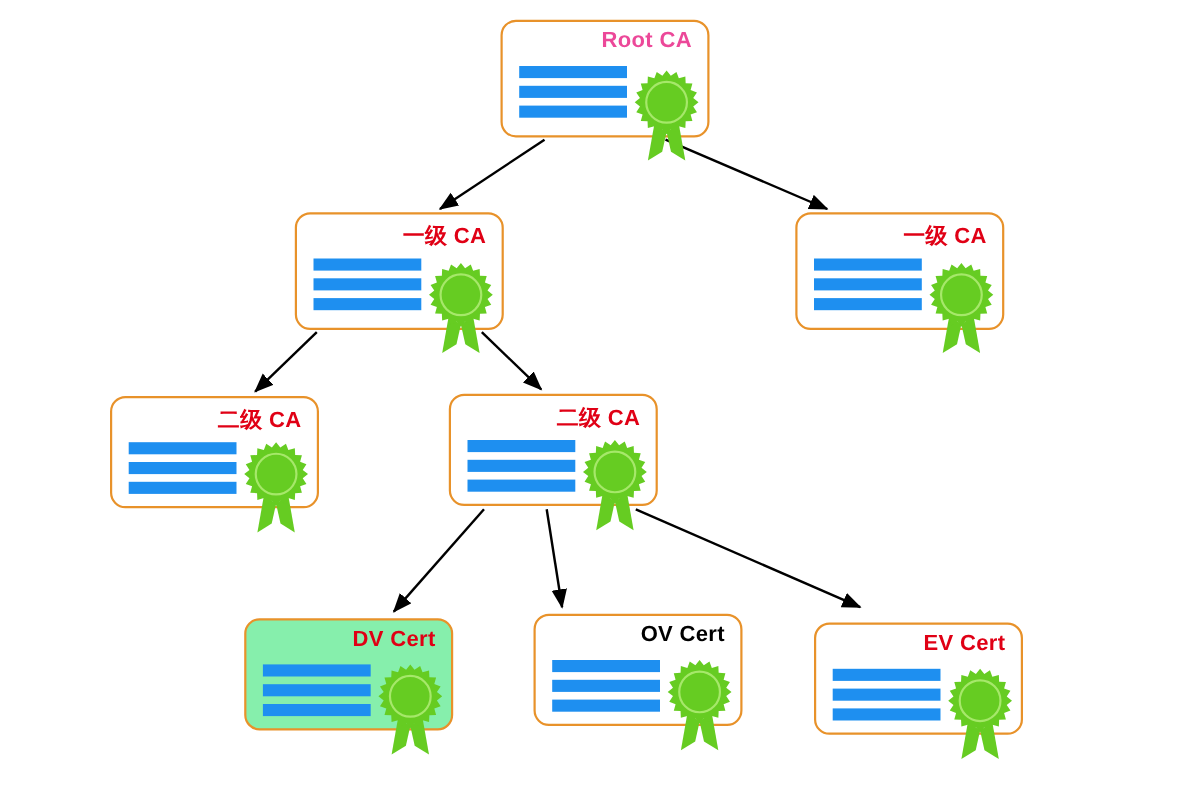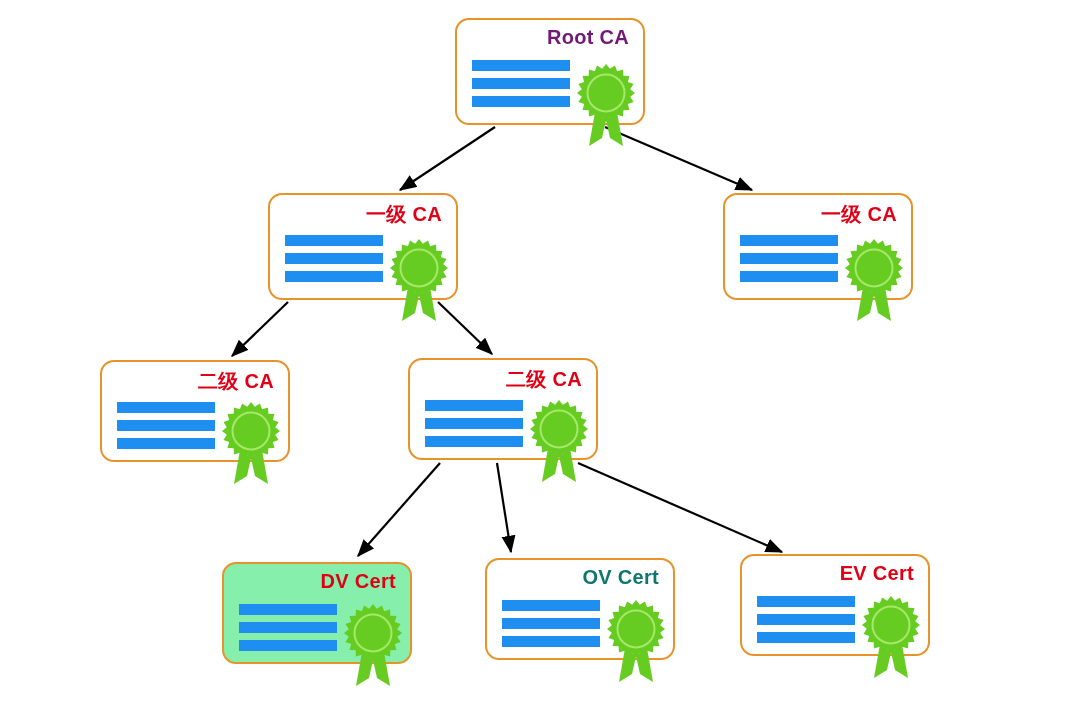--- a/index.html
+++ b/index.html
@@ -81,21 +81,21 @@
         <line x1="288" y1="302" x2="232" y2="356" stroke="#000000" stroke-width="2.2" marker-end="url(#arrowhead)"></line>
         <line x1="438" y1="302" x2="492" y2="354" stroke="#000000" stroke-width="2.2" marker-end="url(#arrowhead)"></line>
         <line x1="440" y1="463" x2="358" y2="556" stroke="#000000" stroke-width="2.2" marker-end="url(#arrowhead)"></line>
         <line x1="497" y1="463" x2="511" y2="552" stroke="#000000" stroke-width="2.2" marker-end="url(#arrowhead)"></line>
         <line x1="578" y1="463" x2="782" y2="552" stroke="#000000" stroke-width="2.2" marker-end="url(#arrowhead)"></line>
       </g>
   </svg>
 
   <div id="node-layer">
       <div class="cert-node" style="left: 455px; top: 18px; width: 190px; height: 107px; border-color: rgb(232, 146, 42); background: rgb(255, 255, 255);">
-        <div class="cert-title" style="color: #701a75;">Root CA</div>
+        <div class="cert-title" style="color: #ec4899;">Root CA</div>
         <div class="cert-lines">
           <div class="cert-line" style="background: rgb(30, 143, 240);"></div>
           <div class="cert-line" style="background: rgb(30, 143, 240);"></div>
           <div class="cert-line" style="background: rgb(30, 143, 240);"></div>
         </div>
         <div class="cert-seal" style="left: 118px; top: 42px;">
           <svg width="62" height="86" viewBox="0 0 62 86">
             <path d="M20,50 L14,84 L27,76 L31,58 Z" fill="#66cc22"></path>
             <path d="M42,50 L48,84 L35,76 L31,58 Z" fill="#66cc22"></path>
             <path d="M31.00,2.00 L34.83,6.80 L39.96,3.42 L42.12,9.17 L48.05,7.54 L48.32,13.68 L54.46,13.95 L52.83,19.88 L58.58,22.04 L55.20,27.17 L60.00,31.00 L55.20,34.83 L58.58,39.96 L52.83,42.12 L54.46,48.05 L48.32,48.32 L48.05,54.46 L42.12,52.83 L39.96,58.58 L34.83,55.20 L31.00,60.00 L27.17,55.20 L22.04,58.58 L19.88,52.83 L13.95,54.46 L13.68,48.32 L7.54,48.05 L9.17,42.12 L3.42,39.96 L6.80,34.83 L2.00,31.00 L6.80,27.17 L3.42,22.04 L9.17,19.88 L7.54,13.95 L13.68,13.68 L13.95,7.54 L19.88,9.17 L22.04,3.42 L27.17,6.80 Z" fill="#66cc22"></path>
@@ -177,36 +177,36 @@
         <div class="cert-seal" style="left: 118px; top: 38px;">
           <svg width="62" height="86" viewBox="0 0 62 86">
             <path d="M20,50 L14,84 L27,76 L31,58 Z" fill="#66cc22"></path>
             <path d="M42,50 L48,84 L35,76 L31,58 Z" fill="#66cc22"></path>
             <path d="M31.00,2.00 L34.83,6.80 L39.96,3.42 L42.12,9.17 L48.05,7.54 L48.32,13.68 L54.46,13.95 L52.83,19.88 L58.58,22.04 L55.20,27.17 L60.00,31.00 L55.20,34.83 L58.58,39.96 L52.83,42.12 L54.46,48.05 L48.32,48.32 L48.05,54.46 L42.12,52.83 L39.96,58.58 L34.83,55.20 L31.00,60.00 L27.17,55.20 L22.04,58.58 L19.88,52.83 L13.95,54.46 L13.68,48.32 L7.54,48.05 L9.17,42.12 L3.42,39.96 L6.80,34.83 L2.00,31.00 L6.80,27.17 L3.42,22.04 L9.17,19.88 L7.54,13.95 L13.68,13.68 L13.95,7.54 L19.88,9.17 L22.04,3.42 L27.17,6.80 Z" fill="#66cc22"></path>
             <circle cx="31" cy="31" r="18.5" fill="none" stroke="#a6e86a" stroke-width="2"></circle>
           </svg>
         </div>
       </div>
       <div class="cert-node" style="left: 485px; top: 558px; width: 190px; height: 102px; border-color: rgb(232, 146, 42); background: rgb(255, 255, 255);">
-        <div class="cert-title" style="color: #0f766e;">OV Cert</div>
-        <div class="cert-lines">
-          <div class="cert-line" style="background: rgb(30, 143, 240);"></div>
-          <div class="cert-line" style="background: rgb(30, 143, 240);"></div>
-          <div class="cert-line" style="background: rgb(30, 143, 240);"></div>
-        </div>
-        <div class="cert-seal" style="left: 118px; top: 38px;">
-          <svg width="62" height="86" viewBox="0 0 62 86">
-            <path d="M20,50 L14,84 L27,76 L31,58 Z" fill="#66cc22"></path>
-            <path d="M42,50 L48,84 L35,76 L31,58 Z" fill="#66cc22"></path>
-            <path d="M31.00,2.00 L34.83,6.80 L39.96,3.42 L42.12,9.17 L48.05,7.54 L48.32,13.68 L54.46,13.95 L52.83,19.88 L58.58,22.04 L55.20,27.17 L60.00,31.00 L55.20,34.83 L58.58,39.96 L52.83,42.12 L54.46,48.05 L48.32,48.32 L48.05,54.46 L42.12,52.83 L39.96,58.58 L34.83,55.20 L31.00,60.00 L27.17,55.20 L22.04,58.58 L19.88,52.83 L13.95,54.46 L13.68,48.32 L7.54,48.05 L9.17,42.12 L3.42,39.96 L6.80,34.83 L2.00,31.00 L6.80,27.17 L3.42,22.04 L9.17,19.88 L7.54,13.95 L13.68,13.68 L13.95,7.54 L19.88,9.17 L22.04,3.42 L27.17,6.80 Z" fill="#66cc22"></path>
-            <circle cx="31" cy="31" r="18.5" fill="none" stroke="#a6e86a" stroke-width="2"></circle>
-          </svg>
-        </div>
-      </div>
-      <div class="cert-node" style="left: 740px; top: 554px; width: 190px; height: 102px; border-color: rgb(232, 146, 42); background: rgb(255, 255, 255);">
+        <div class="cert-title" style="color: #000000;">OV Cert</div>
+        <div class="cert-lines">
+          <div class="cert-line" style="background: rgb(30, 143, 240);"></div>
+          <div class="cert-line" style="background: rgb(30, 143, 240);"></div>
+          <div class="cert-line" style="background: rgb(30, 143, 240);"></div>
+        </div>
+        <div class="cert-seal" style="left: 118px; top: 38px;">
+          <svg width="62" height="86" viewBox="0 0 62 86">
+            <path d="M20,50 L14,84 L27,76 L31,58 Z" fill="#66cc22"></path>
+            <path d="M42,50 L48,84 L35,76 L31,58 Z" fill="#66cc22"></path>
+            <path d="M31.00,2.00 L34.83,6.80 L39.96,3.42 L42.12,9.17 L48.05,7.54 L48.32,13.68 L54.46,13.95 L52.83,19.88 L58.58,22.04 L55.20,27.17 L60.00,31.00 L55.20,34.83 L58.58,39.96 L52.83,42.12 L54.46,48.05 L48.32,48.32 L48.05,54.46 L42.12,52.83 L39.96,58.58 L34.83,55.20 L31.00,60.00 L27.17,55.20 L22.04,58.58 L19.88,52.83 L13.95,54.46 L13.68,48.32 L7.54,48.05 L9.17,42.12 L3.42,39.96 L6.80,34.83 L2.00,31.00 L6.80,27.17 L3.42,22.04 L9.17,19.88 L7.54,13.95 L13.68,13.68 L13.95,7.54 L19.88,9.17 L22.04,3.42 L27.17,6.80 Z" fill="#66cc22"></path>
+            <circle cx="31" cy="31" r="18.5" fill="none" stroke="#a6e86a" stroke-width="2"></circle>
+          </svg>
+        </div>
+      </div>
+      <div class="cert-node" style="left: 740px; top: 566px; width: 190px; height: 102px; border-color: rgb(232, 146, 42); background: rgb(255, 255, 255);">
         <div class="cert-title" style="color: rgb(224, 0, 21);">EV Cert</div>
         <div class="cert-lines">
           <div class="cert-line" style="background: rgb(30, 143, 240);"></div>
           <div class="cert-line" style="background: rgb(30, 143, 240);"></div>
           <div class="cert-line" style="background: rgb(30, 143, 240);"></div>
         </div>
         <div class="cert-seal" style="left: 118px; top: 38px;">
           <svg width="62" height="86" viewBox="0 0 62 86">
             <path d="M20,50 L14,84 L27,76 L31,58 Z" fill="#66cc22"></path>
             <path d="M42,50 L48,84 L35,76 L31,58 Z" fill="#66cc22"></path>

